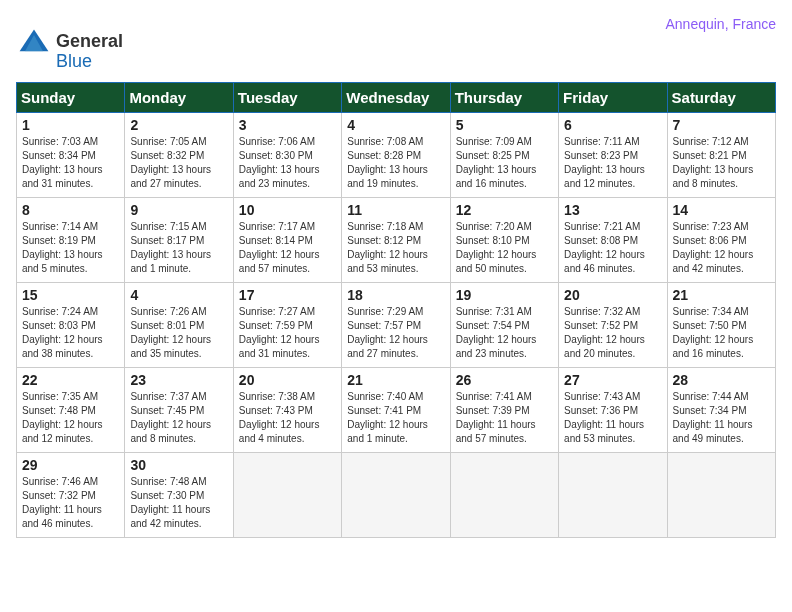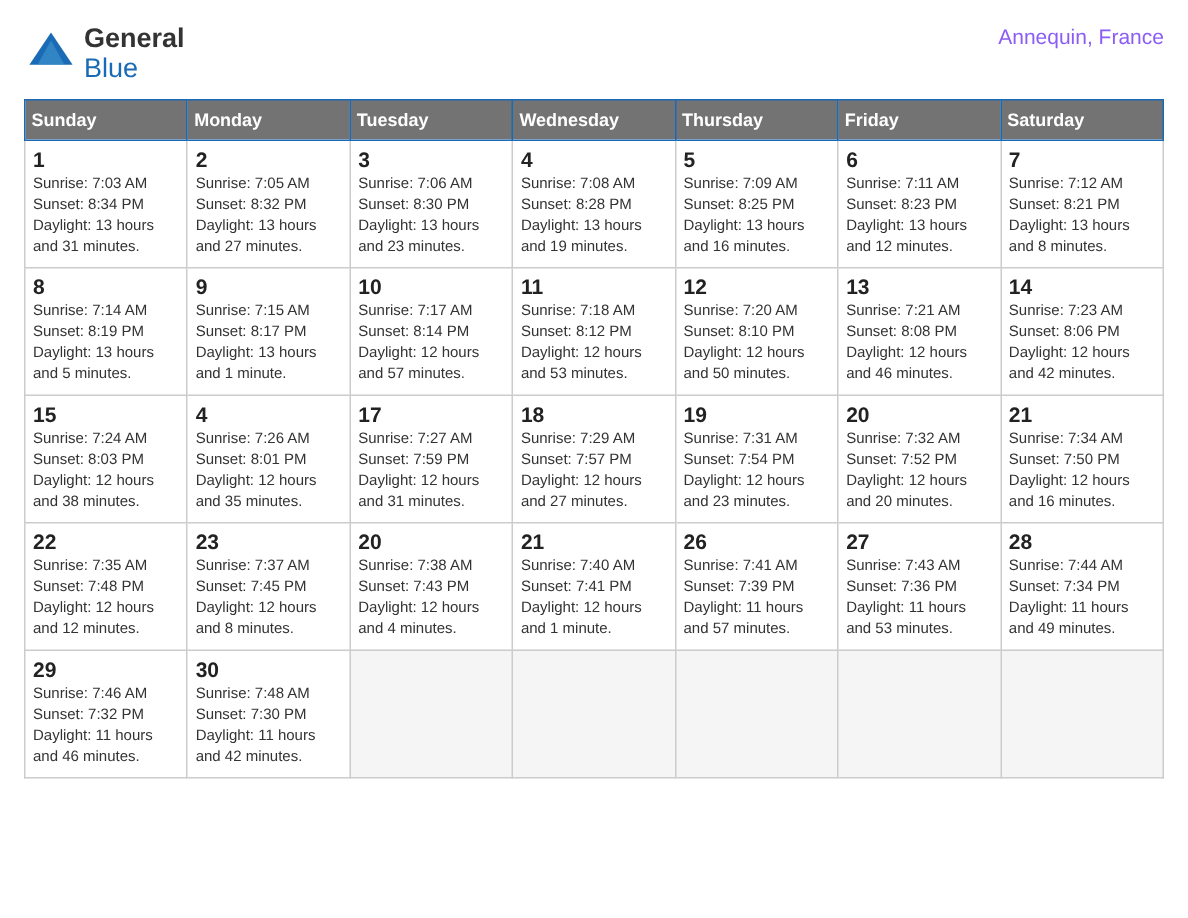--- a/index.html
+++ b/index.html
@@ -18,20 +18,21 @@
     }
     .logo {
       display: flex;
       align-items: center;
       gap: 4px;
     }
     .logo-text {
       display: flex;
       flex-direction: column;
       line-height: 1.1;
+      margin-top: 16px;
     }
     .logo-general {
       font-size: 18px;
       font-weight: bold;
       color: #333;
     }
     .logo-blue {
       font-size: 18px;
       font-weight: normal;
       color: #1a6bb5;
@@ -51,24 +52,24 @@
     .location {
       font-size: 14px;
       color: #8b5cf6;
     }
     table {
       width: 100%;
       border-collapse: collapse;
       table-layout: fixed;
     }
     th {
-      background-color: #737373;
+      background-color: #14532d;
       color: #fff;
       padding: 6px 4px;
-      font-size: 12px;
+      font-size: 15px;
       font-weight: bold;
       text-align: left;
       border: 1px solid #1a6bb5;
     }
     td {
       border: 1px solid #ccc;
       vertical-align: top;
       padding: 4px 5px;
       font-size: 10px;
       color: #333;

